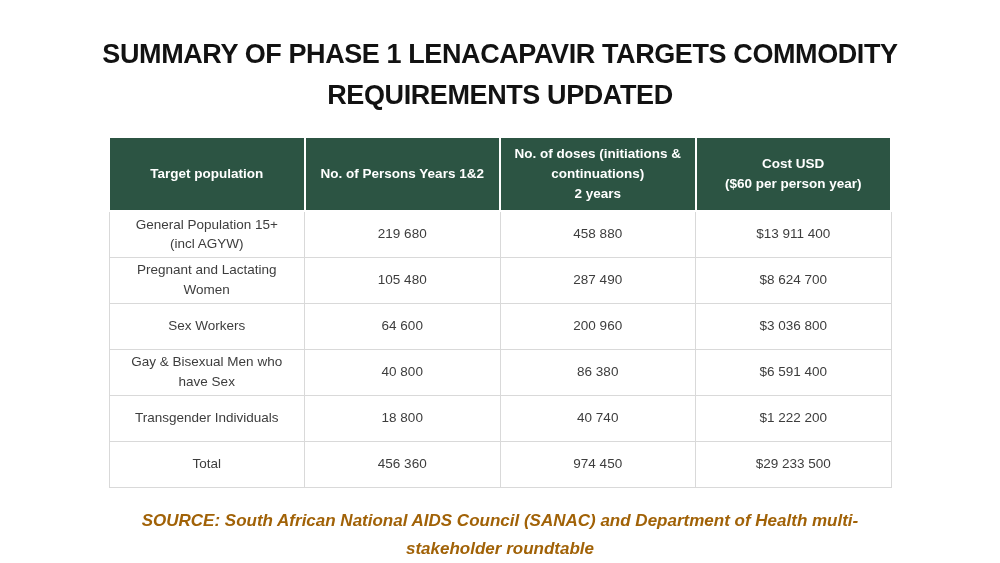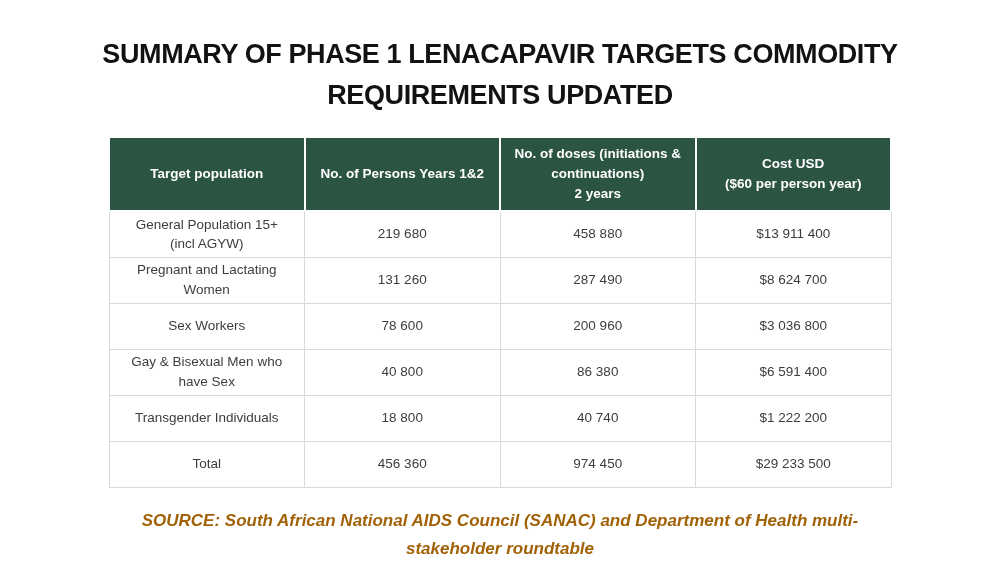--- a/index.html
+++ b/index.html
@@ -97,27 +97,27 @@
       <tr>
         <td>General Population 15+
 (incl AGYW)</td>
         <td>219 680</td>
         <td>458 880</td>
         <td>$13 911 400</td>
       </tr>
       <tr>
         <td>Pregnant and Lactating
 Women</td>
-        <td>131 260</td>
+        <td>105 480</td>
         <td>287 490</td>
         <td>$8 624 700</td>
       </tr>
       <tr>
         <td>Sex Workers</td>
-        <td>78 600</td>
+        <td>64 600</td>
         <td>200 960</td>
         <td>$3 036 800</td>
       </tr>
       <tr>
         <td>Gay &amp; Bisexual Men who
 have Sex</td>
         <td>40 800</td>
         <td>86 380</td>
         <td>$6 591 400</td>
       </tr>

